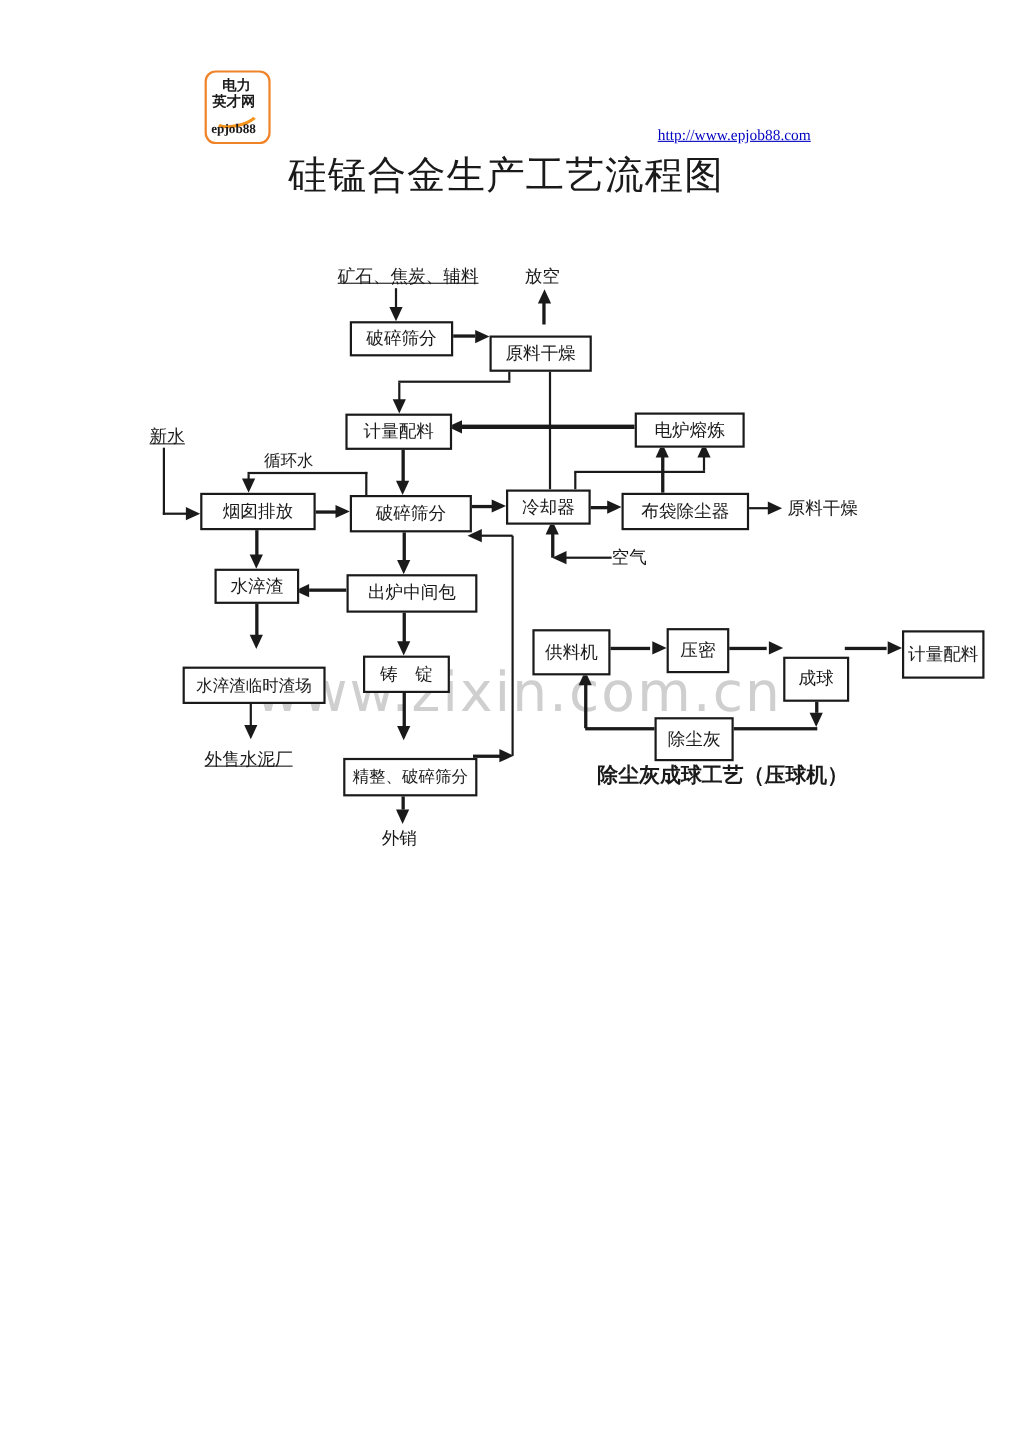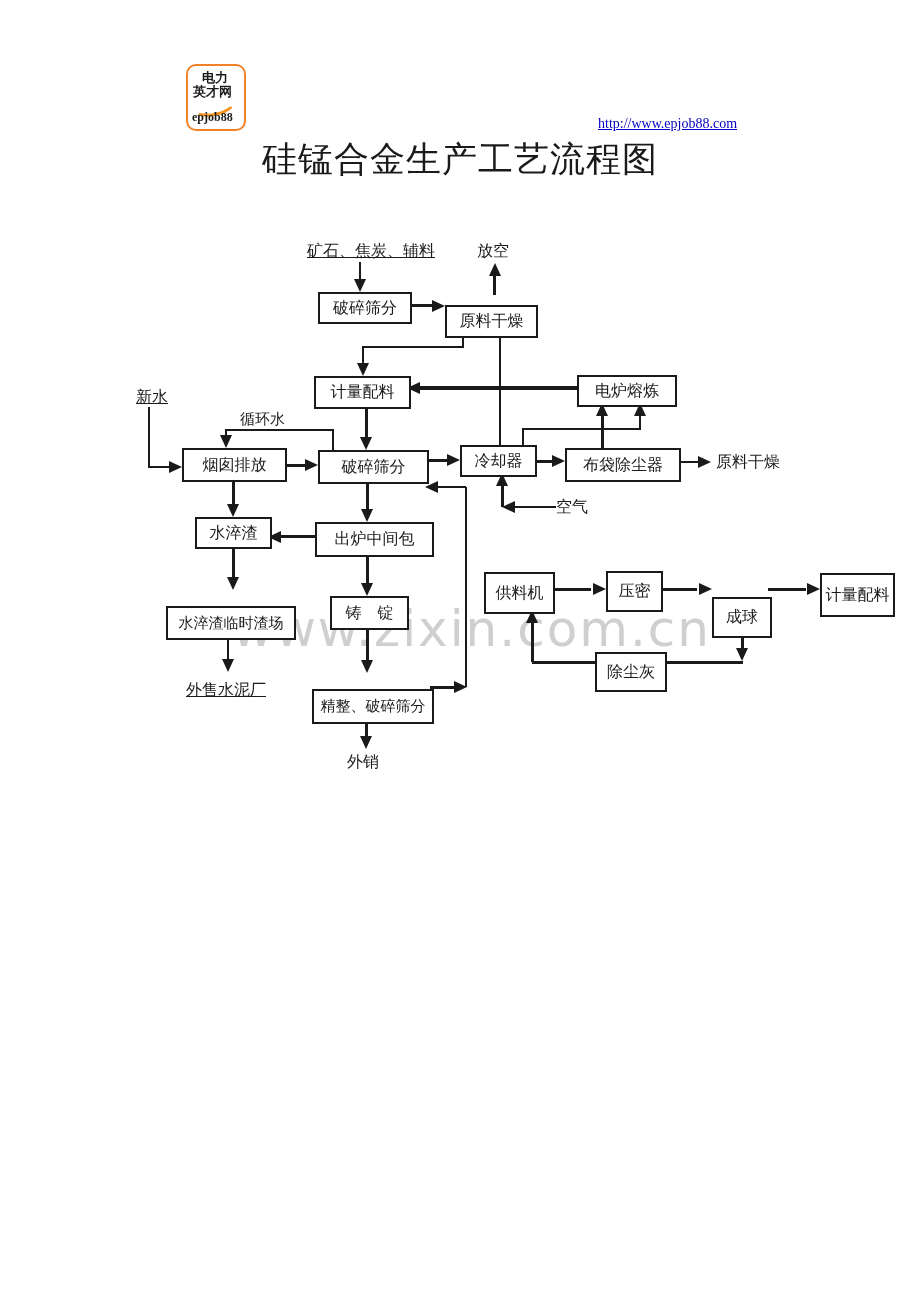--- a/index.html
+++ b/index.html
@@ -171,14 +171,15 @@
   <div class="node" style="left:595px;top:652px;width:68px;height:36px">除尘灰</div>
 
   <div class="lbl u" style="left:307px;top:241px">矿石、焦炭、辅料</div>
   <div class="lbl" style="left:477px;top:241px">放空</div>
   <div class="lbl u" style="left:136px;top:387px">新水</div>
   <div class="lbl" style="left:240px;top:410px;font-size:15px">循环水</div>
   <div class="lbl" style="left:716px;top:452px">原料干燥</div>
   <div class="lbl" style="left:556px;top:497px">空气</div>
   <div class="lbl u" style="left:186px;top:680px">外售水泥厂</div>
   <div class="lbl" style="left:347px;top:752px">外销</div>
+  <div class="lbl b" style="left:543px;top:692px">除尘灰成球工艺（压球机）</div>
 
 </div>
 
 </body></html>

